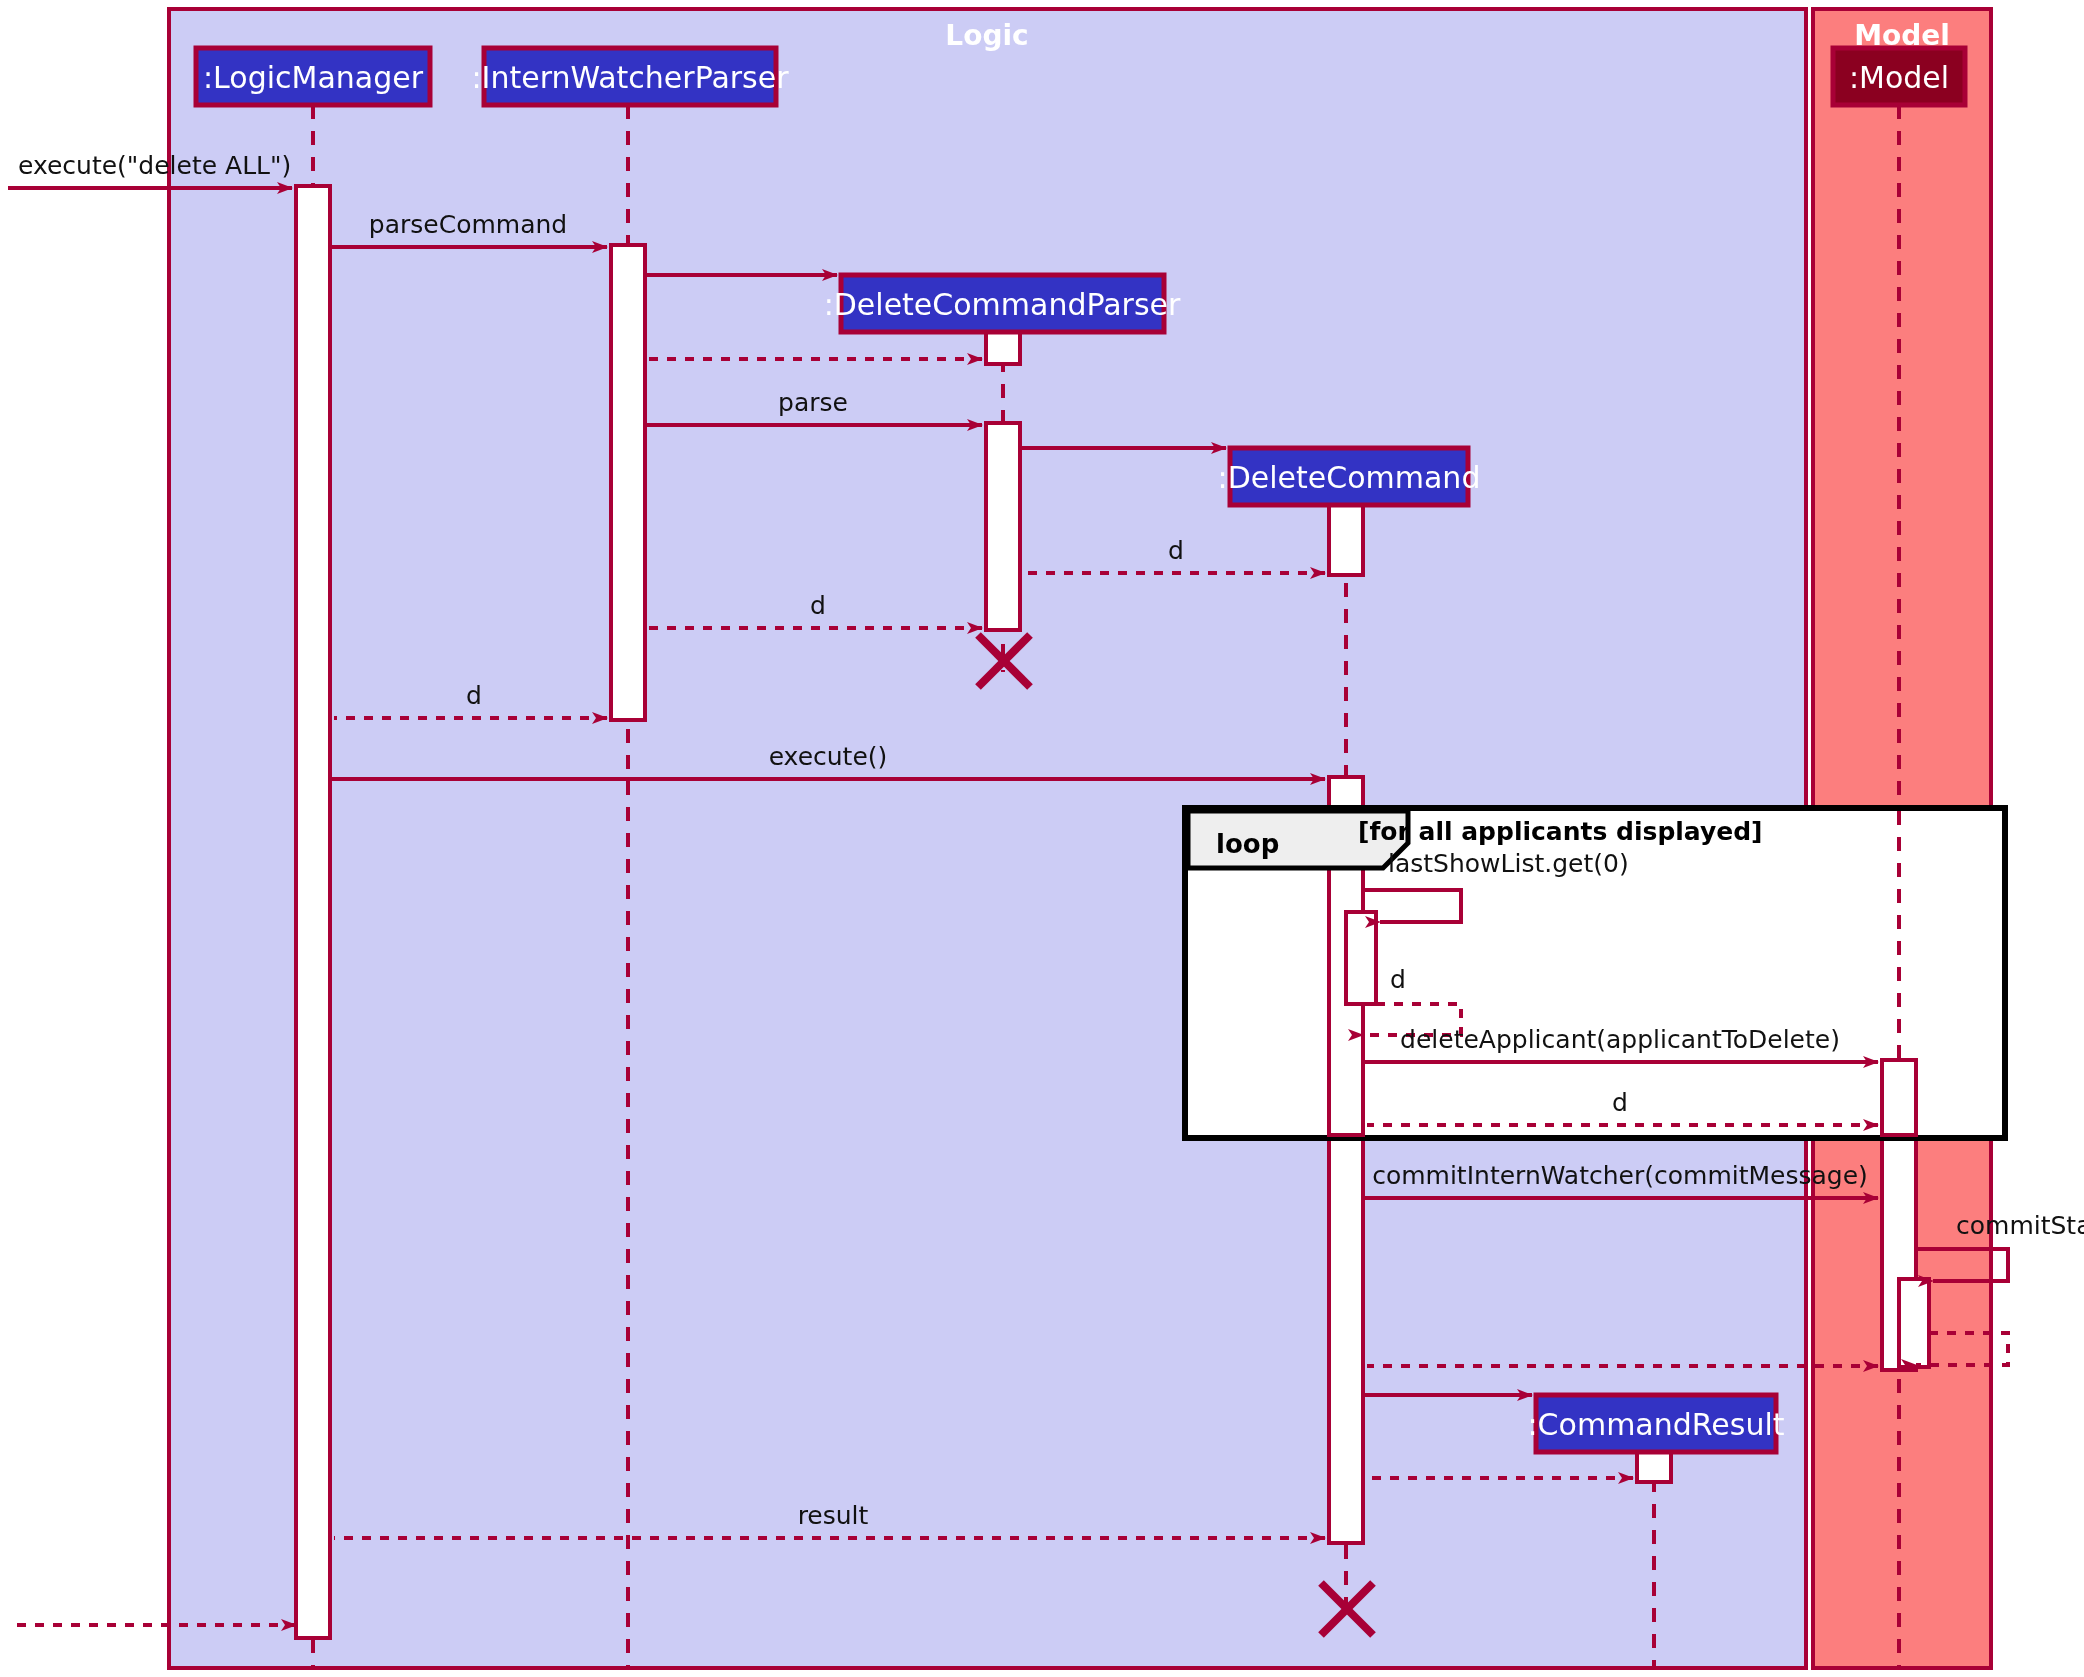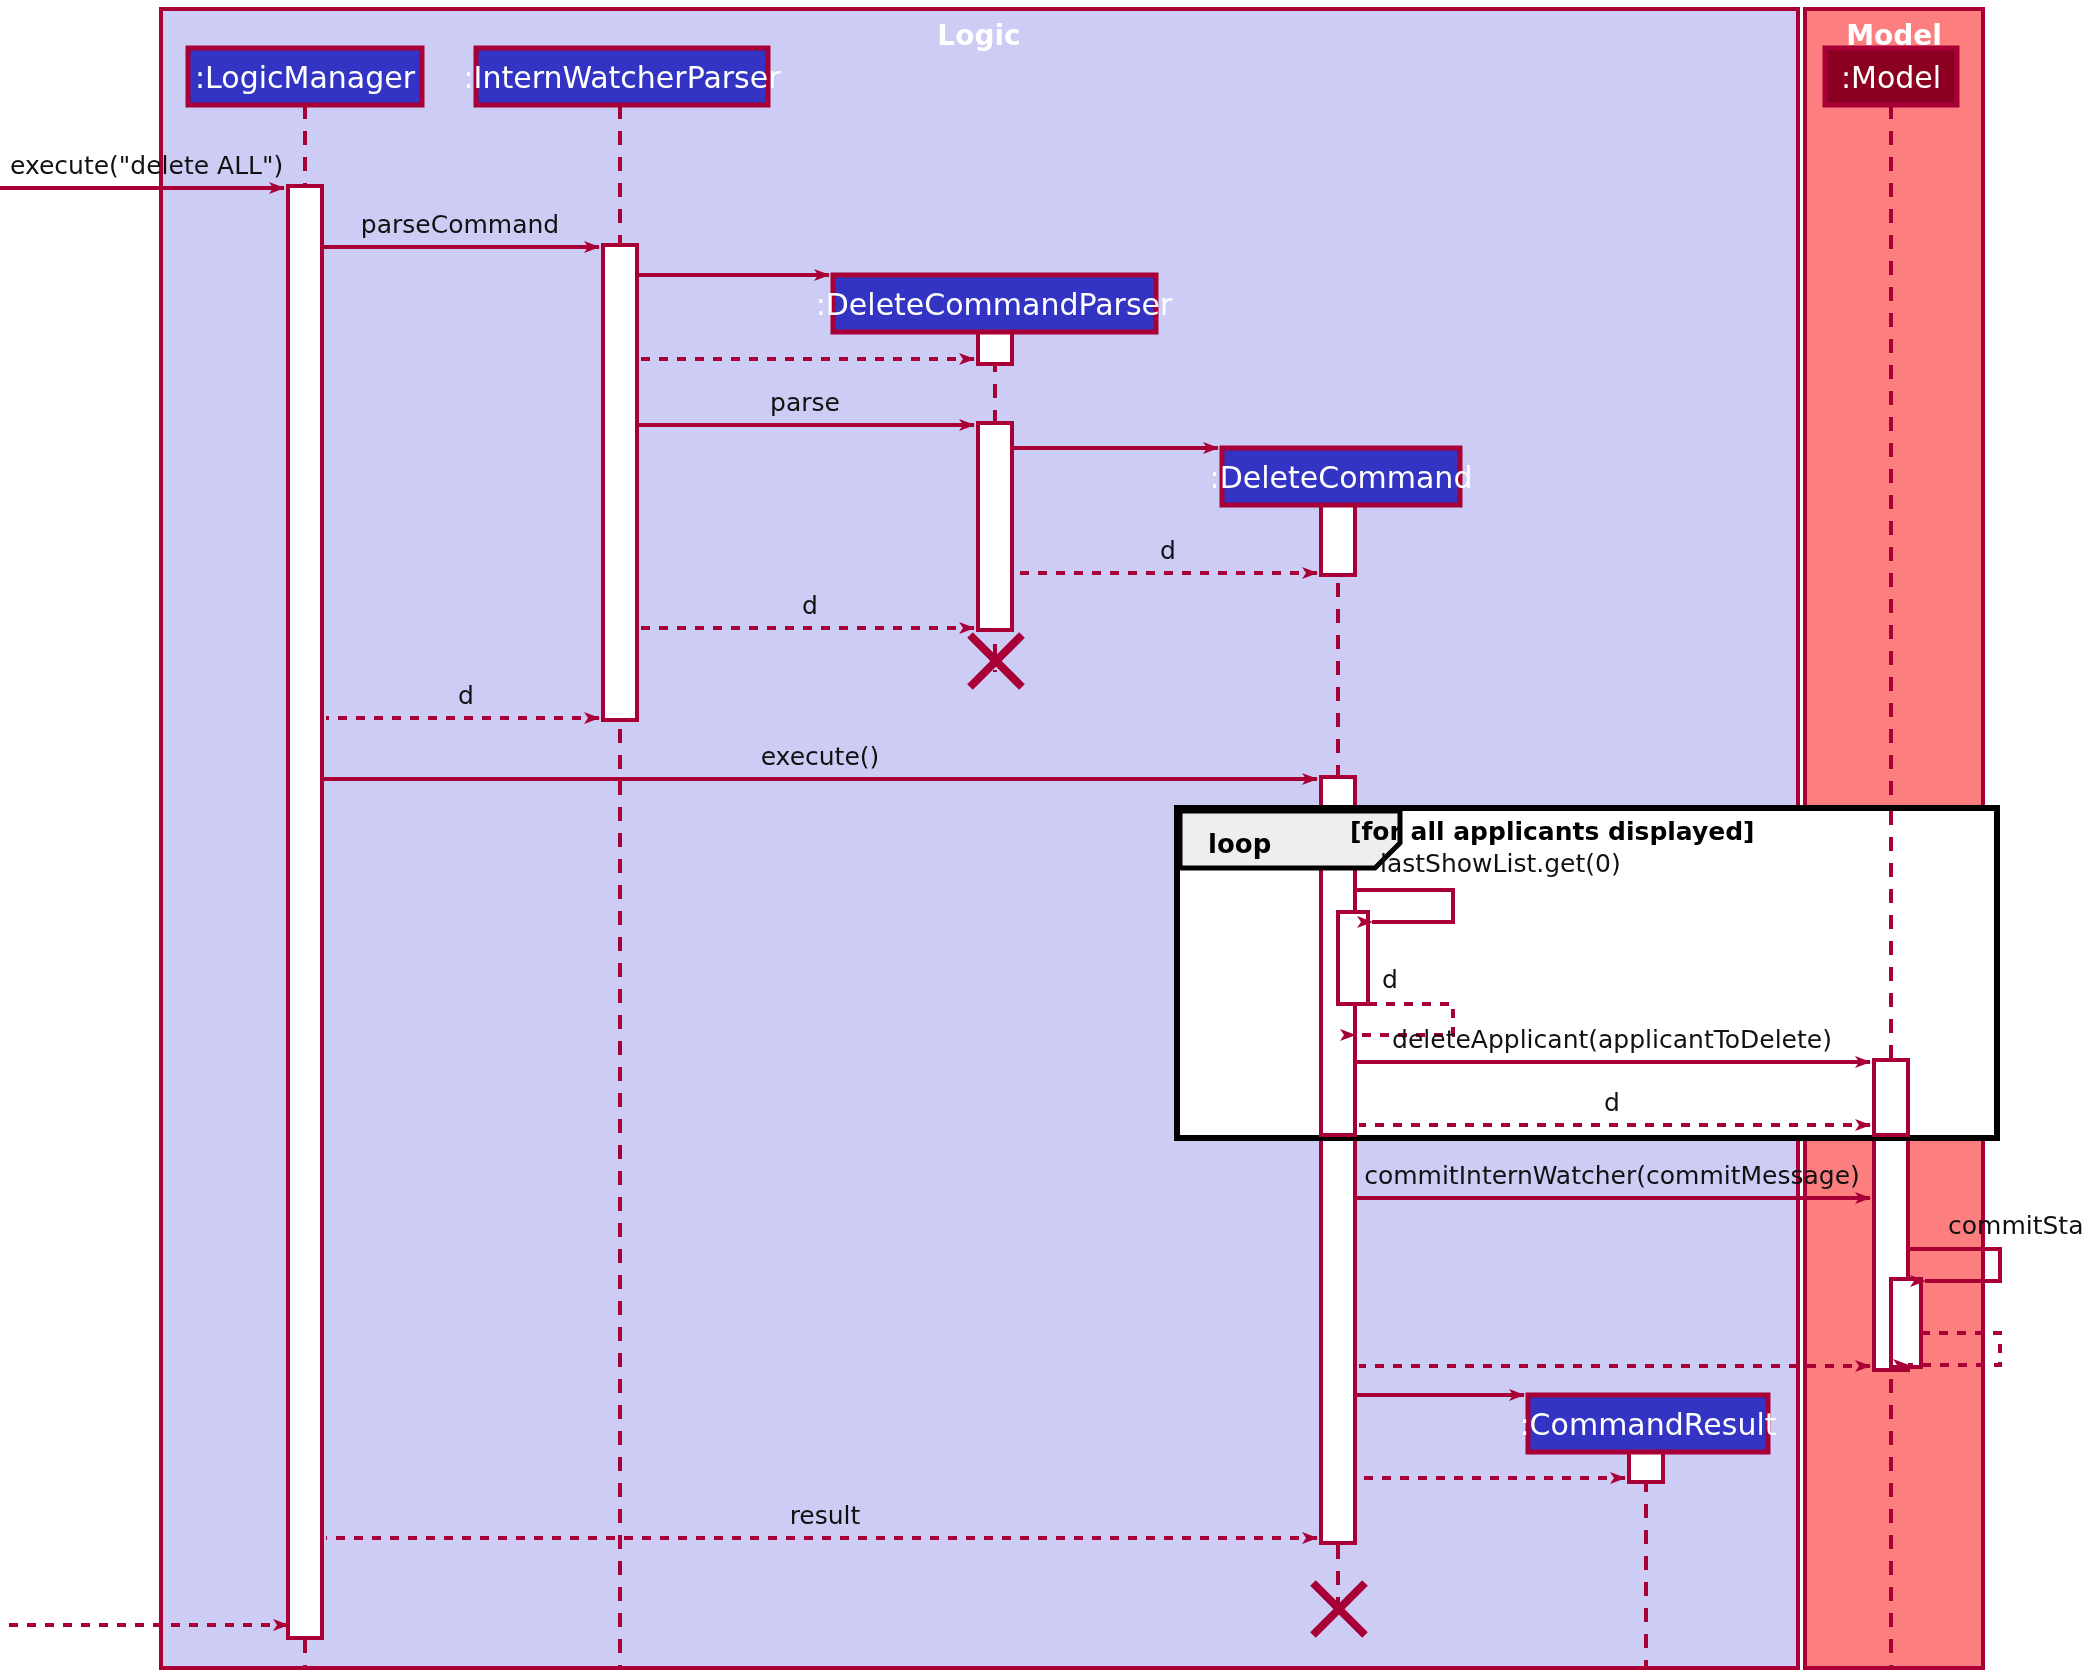--- a/index.html
+++ b/index.html
@@ -1,17 +1,17 @@
 <!DOCTYPE html>
 <html><head>
 <meta charset="utf-8">
 <style>
   html,body{margin:0;padding:0;background:#ffffff;}
   body{width:2084px;height:1677px;font-family:"DejaVu Sans",sans-serif;overflow:hidden;}
-  #stage{position:relative;width:1720px;height:1677px;}
+  #stage{position:relative;width:1720px;height:1677px;margin-left:8px;}
   svg#diagram{position:absolute;left:0;top:0;width:2084px;height:1677px;display:block;}
   .msg-label{font-family:"DejaVu Sans",sans-serif;font-size:25px;fill:#111111;}
   .box-label{font-family:"DejaVu Sans",sans-serif;font-size:30px;fill:#ffffff;}
   .pkg-label{font-family:"DejaVu Sans",sans-serif;font-size:28px;font-weight:bold;fill:#ffffff;}
   .frag-op{font-family:"DejaVu Sans",sans-serif;font-size:26px;font-weight:bold;fill:#000000;}
   .frag-guard{font-family:"DejaVu Sans",sans-serif;font-size:25px;font-weight:bold;fill:#000000;}
 </style>
 </head>
 <body>
 

